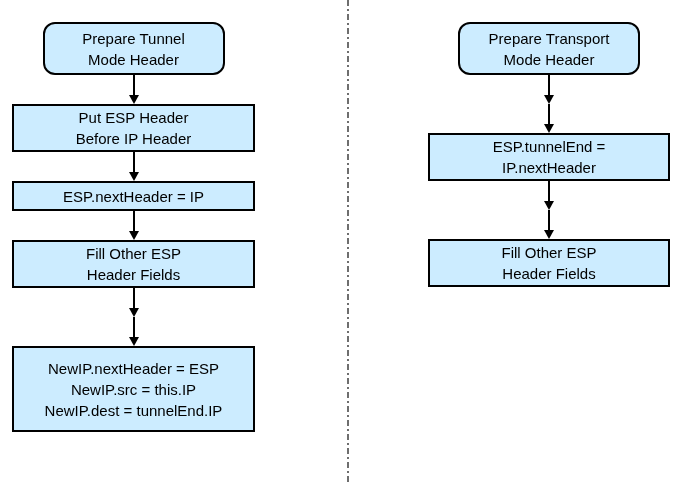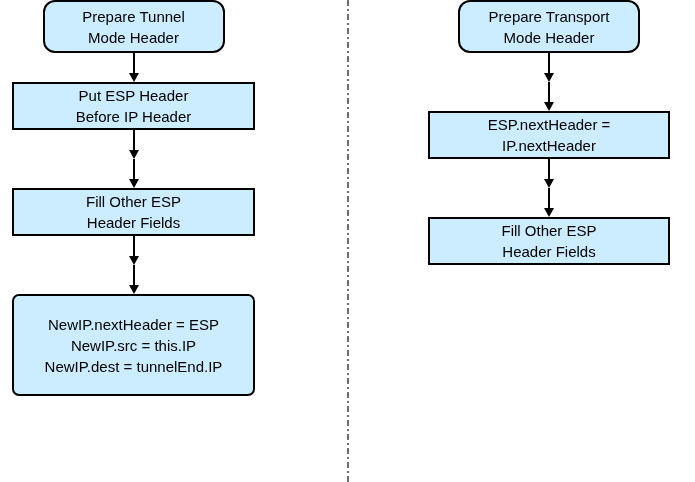--- a/index.html
+++ b/index.html
@@ -25,21 +25,21 @@
     background: repeating-linear-gradient(
       to bottom,
       #6e6e6e 0px, #6e6e6e 6px,
       transparent 6px, transparent 9px,
       #6e6e6e 9px, #6e6e6e 11px,
       transparent 11px, transparent 14px
     );
   }
   .col {
     position: absolute;
-    top: 0;
+    top: 22px;
     display: flex;
     flex-direction: column;
     align-items: center;
   }
   .col-left  { left: 12px;  width: 243px; }
   .col-right { left: 428px; width: 242px; align-items: center; }
 
   .node {
     box-sizing: border-box;
     width: 100%;
@@ -56,21 +56,21 @@
     line-height: 21px;
     color: #000000;
   }
   .node.start {
     width: 182px;
     height: 53px;
     border-radius: 12px;
   }
   .node.h1 { height: 30px; }
   .node.h2 { height: 48px; }
-  .node.h3 { height: 102px; border-radius: 7px; }
+  .node.h3 { height: 86px; }
 
   
   .arrow {
     position: relative;
     width: 12px;
     height: 29px;
     flex: 0 0 auto;
   }
   .arrow .shaft {
     position: absolute;
@@ -110,20 +110,23 @@
         <span class="head"></span>
       </div>
     <div class="node h2">
       <span class="label">Put ESP Header
 Before IP Header</span>
     </div>
     <div class="arrow">
         <span class="shaft"></span>
         <span class="head"></span>
       </div>
+    <div class="node h1">
+      <span class="label">ESP.nextHeader = IP</span>
+    </div>
     <div class="arrow">
         <span class="shaft"></span>
         <span class="head"></span>
       </div>
     <div class="node h2">
       <span class="label">Fill Other ESP
 Header Fields</span>
     </div>
     <div class="arrow">
         <span class="shaft"></span>
@@ -147,21 +150,21 @@
     </div>
     <div class="arrow">
         <span class="shaft"></span>
         <span class="head"></span>
       </div>
     <div class="arrow">
         <span class="shaft"></span>
         <span class="head"></span>
       </div>
     <div class="node h2">
-      <span class="label">ESP.nextHeader =
+      <span class="label">ESP.tunnelEnd =
 IP.nextHeader</span>
     </div>
     <div class="arrow">
         <span class="shaft"></span>
         <span class="head"></span>
       </div>
     <div class="arrow">
         <span class="shaft"></span>
         <span class="head"></span>
       </div>

